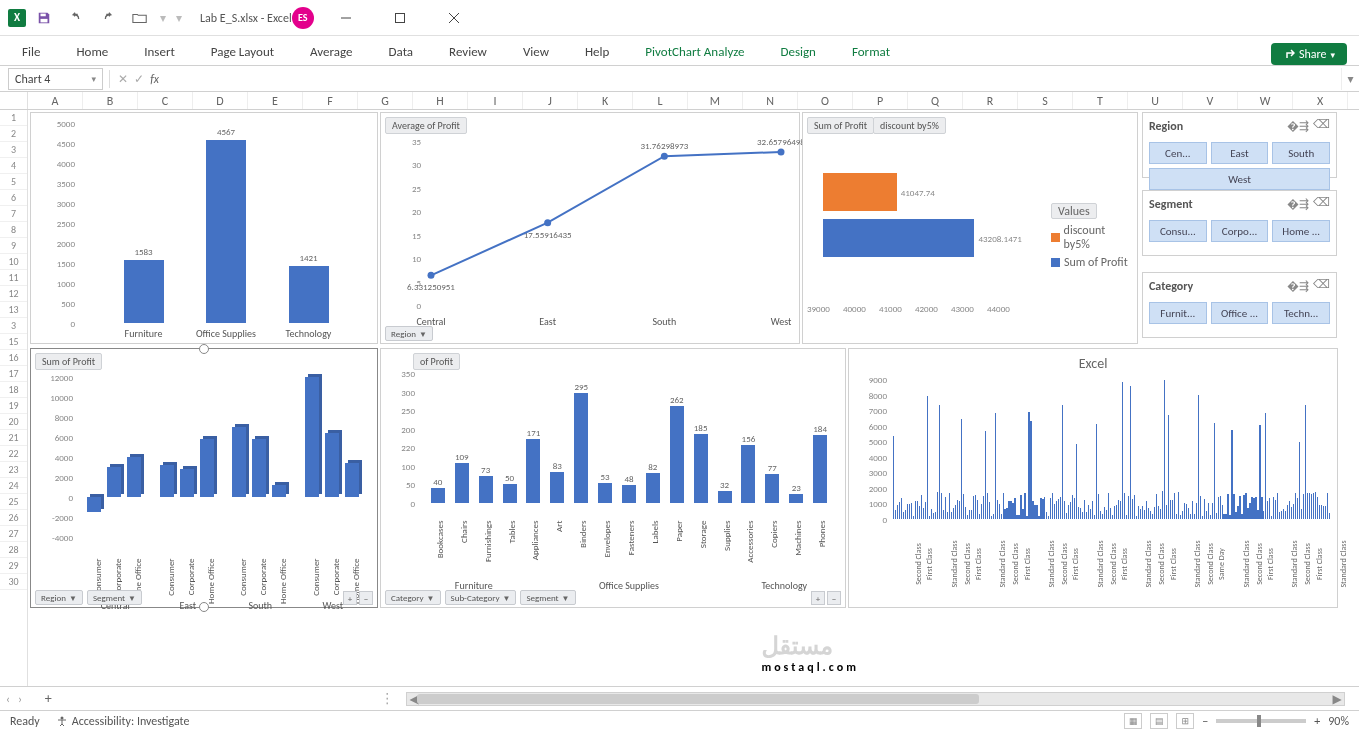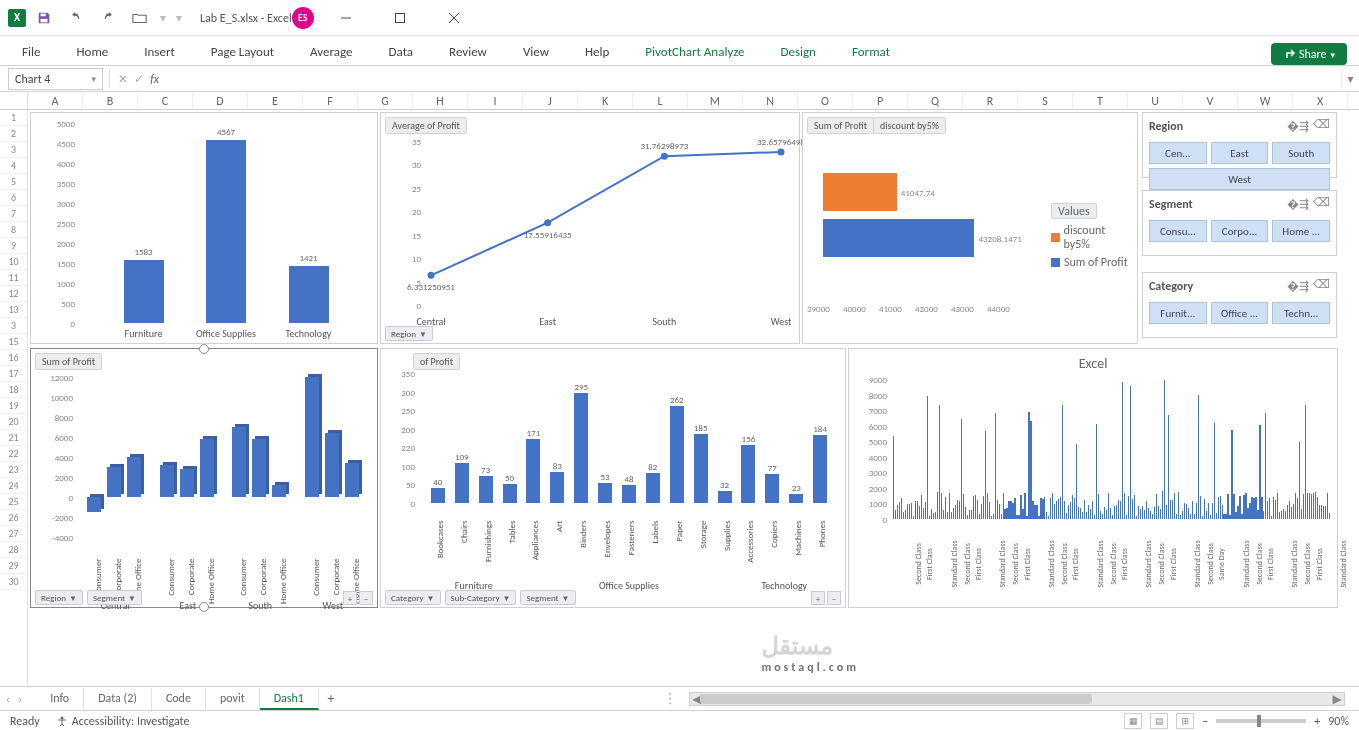--- a/index.html
+++ b/index.html
@@ -96,21 +96,21 @@
 
   
   .status-bar { height:20px; border-top:1px solid #d0d0d0; display:flex; align-items:center; padding:0 10px; font-size:11px; color:#555; background:#fff;}
   .status-right{margin-left:auto; display:flex; align-items:center; gap:8px;}
   .view-btn{width:18px;height:16px;border:1px solid #ccc;cursor:pointer;display:flex;align-items:center;justify-content:center;font-size:9px;color:#888;}
   .zoom-slider{width:90px;height:4px;background:#ccc;position:relative;}
   .zoom-slider .thumb{position:absolute;left:45%;top:-4px;width:4px;height:12px;background:#888;}
 
   
   .watermark{position:absolute;right:500px;bottom:12px;font-size:24px;color:#d5d5d5;font-weight:bold;letter-spacing:1px;pointer-events:none;}
-  .watermark small{display:block;font-size:12px;letter-spacing:3px;color:#737373;text-align:right;}
+  .watermark small{display:block;font-size:12px;letter-spacing:3px;color:#000000;text-align:right;}
 
   
   .legend{position:absolute;font-size:9px;color:#666;}
   .legend-head{background:#ecedef;border:1px solid #cfd2d6;padding:0 6px;display:inline-block;border-radius:2px;}
   .legend-item{display:flex;align-items:center;gap:4px;margin-top:4px;}
   .legend-sw{width:9px;height:9px;}
 
   
   .group-label{position:absolute;font-size:10px;color:#555;text-align:center;transform:translateX(-50%);font-weight:500;}
 
@@ -797,27 +797,20 @@
 
     <div class="watermark">مستقل<small>mostaql.com</small></div>
   </div>
 </div>
 
 <div class="sheet-tabs">
   <div class="tab-nav">
     <span>‹</span>
     <span>›</span>
   </div>
-  <div id="sheet-tabs-inner" style="display:flex">
-      <div class="sheet-tab">Info</div>
-      <div class="sheet-tab">Data (2)</div>
-      <div class="sheet-tab">Code</div>
-      <div class="sheet-tab">povit</div>
-      <div class="sheet-tab active">Dash1</div>
-    </div>
   <div class="add-sheet">+</div>
   <div style="flex:0 0 320px"></div>
   <span class="scroll-dots">⋮</span>
   <div class="hscroll">
     <span class="arr">◀</span>
     <div class="hscroll-thumb"></div>
     <span class="arr" style="margin-left:auto">▶</span>
   </div>
 </div>
 

